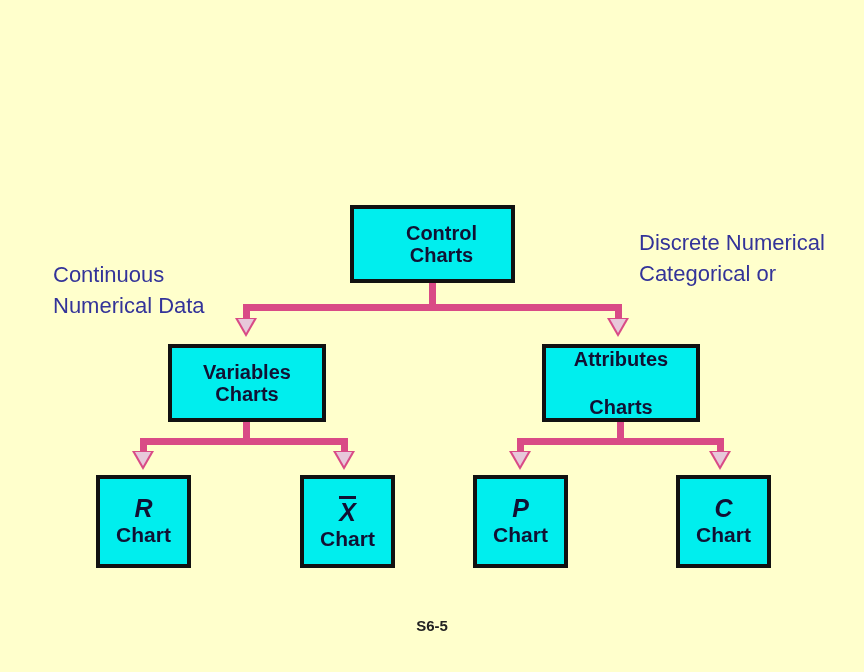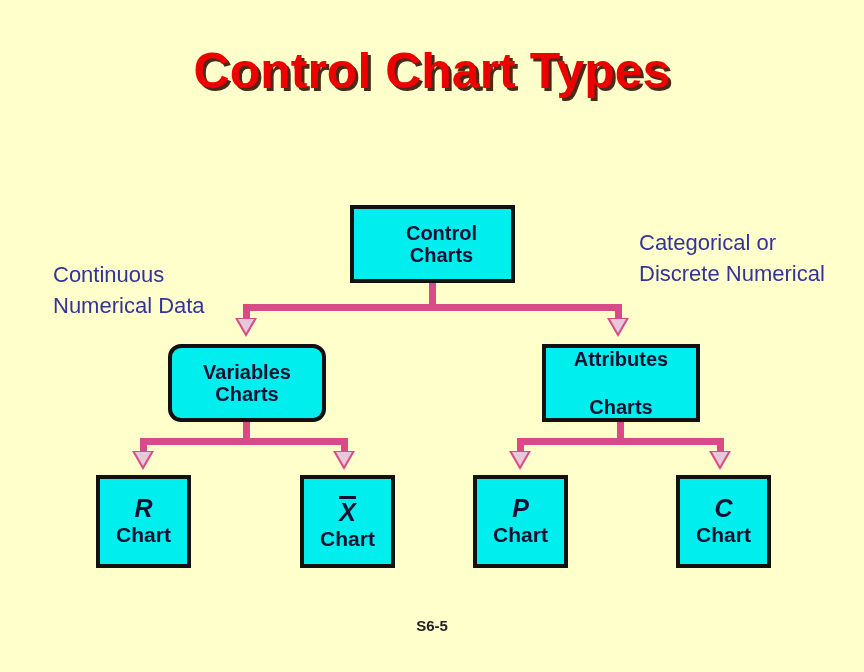--- a/index.html
+++ b/index.html
@@ -50,21 +50,21 @@
     line-height: 1.12;
     text-align: center;
   }
   .node .ln {
     display: block;
     white-space: nowrap;
   }
 
   .node-top   { left: 350px; top: 205px; width: 165px;  height: 78px;  font-size: 20px; padding-left: 18px; }
   .node-mid   { top: 344px; width: 158px; height: 78px; font-size: 20px; }
-  .node-mid-l { left: 168px; border-radius: 13px; }
+  .node-mid-l { left: 168px; }
   .node-mid-r { left: 542px; justify-content: space-between; }
 
   .node-leaf  { top: 475px; width: 95px; height: 93px; }
   .leaf-r  { left: 96px; }
   .leaf-x  { left: 300px; }
   .leaf-p  { left: 473px; }
   .leaf-c  { left: 676px; }
 
   .leaf-sym {
     font-size: 25px;
@@ -138,21 +138,20 @@
     font-size: 15px;
     font-weight: bold;
     color: #222222;
   }
 </style>
 </head>
 <body>
 
 <div id="slide">
 
-  <div class="title">Control Chart Types</div>
 
   <div class="conn conn-v" style="left:429px; top:283px; width:7px; height:28px;"></div>
   <div class="conn conn-h" style="left:243px; top:304px; width:379px; height:7px;"></div>
   <div class="conn conn-v" style="left:243px; top:304px; width:7px; height:16px;"></div>
   <div class="conn conn-v" style="left:615px; top:304px; width:7px; height:16px;"></div>
   <div class="arrow" style="left:235px; top:318px;"></div>
   <div class="arrow" style="left:607px; top:318px;"></div>
 
   <div class="conn conn-v" style="left:243px; top:422px; width:7px; height:22px;"></div>
   <div class="conn conn-h" style="left:140px; top:438px; width:208px; height:7px;"></div>
@@ -202,19 +201,19 @@
     <span class="leaf-sym">C</span>
     <span class="leaf-word">Chart</span>
   </div>
 
   <div class="side-label label-left">
     <div>Continuous</div>
     <div>Numerical Data</div>
   </div>
 
   <div class="side-label label-right">
+    <div>Discrete Numerical</div>
     <div>Categorical or</div>
-    <div>Discrete Numerical</div>
   </div>
 
   <div class="footer">S6-5</div>
 
 </div>
 
 </body></html>

